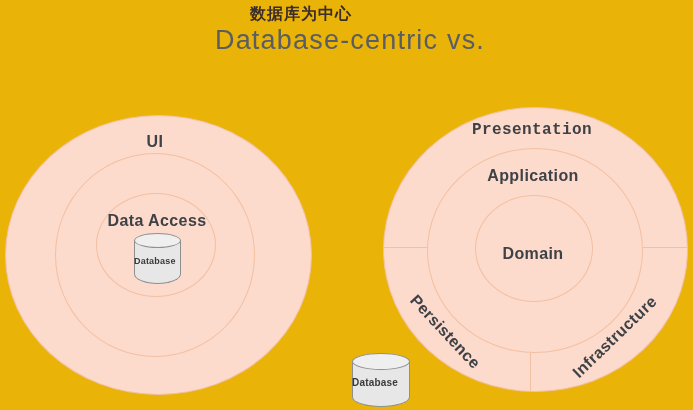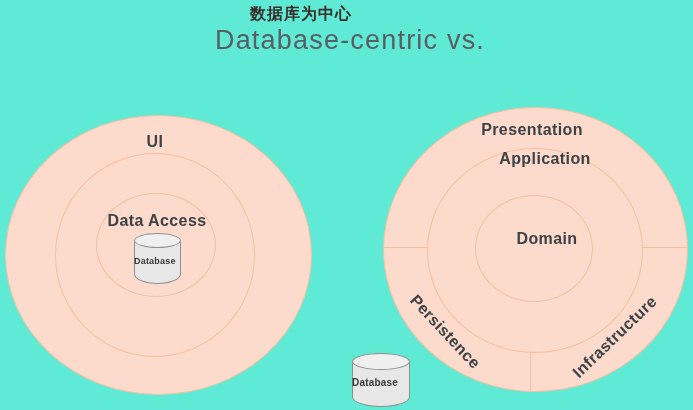--- a/index.html
+++ b/index.html
@@ -1,20 +1,20 @@
 <!DOCTYPE html>
 <html style="--circle-fill: #fcdacc; --circle-stroke: #f3c0a2; --title-text: #5a5e64; --chinese-text: #3b2d2a; --label-text: #3e4146; --cylinder-fill: #e7e7e7; --cylinder-stroke: #8f8f8f;"><head>
 <meta charset="utf-8">
 <style>
   * { margin:0; padding:0; box-sizing:border-box; }
   html,body { background:#ffffff; }
   body { font-family:"Liberation Sans", sans-serif; }
   .stage {
     position:relative; width:693px; height:410px;
-    background:#5eead4; overflow:hidden; margin:0 auto;
+    background:#eab308; overflow:hidden; margin:0 auto;
   }
   .cn {
     position:absolute; transform:translateX(-50%);
     font-size:16px; font-weight:bold; letter-spacing:1px;
     color:var(--chinese-text,#3b2d2a); white-space:nowrap;
   }
   .cn-top { left:301px; top:4px; }
   .cn-bottom { left:303px; top:87px; }
   .title {
     position:absolute; left:350px; top:25px; transform:translateX(-50%);
@@ -86,23 +86,23 @@
   </div>
 
   <div class="ring" style="left:383px; top:107px; width:305px; height:285px;"></div>
   <div class="ring" style="left:427px; top:148px; width:216px; height:205px;"></div>
   <div class="ring" style="left:475px; top:195px; width:118px; height:107px;"></div>
 
   <div class="divider-h" style="left:384px; top:247px; width:44px;"></div>
   <div class="divider-h" style="left:643px; top:247px; width:44px;"></div>
   <div class="divider-v" style="left:530px; top:353px; height:38px;"></div>
 
-  <div class="lbl" style="left:532px; top:130px;">Presentation</div>
-  <div class="lbl" style="left:533px; top:159px;margin-left:12px;">Application</div>
-  <div class="lbl" style="left:533px; top:239px;margin-left:14px;">Domain</div>
+  <div class="lbl" style="left:532px; top:130px;font-family:Liberation Mono, monospace;">Presentation</div>
+  <div class="lbl" style="left:533px; top:176px;">Application</div>
+  <div class="lbl" style="left:533px; top:254px;">Domain</div>
   <div class="lbl lbl-rot-l" style="left:445px; top:332px;">Persistence</div>
   <div class="lbl lbl-rot-r" style="left:615px; top:337px;">Infrastructure</div>
 
   <div class="cyl cyl-lg" style="left:352px; top:353px; width:58px; height:54px;">
     <div class="cyl-body"></div>
     <div class="cyl-top"></div>
     <div class="cyl-lbl">Database</div>
   </div>
 
 </div>

